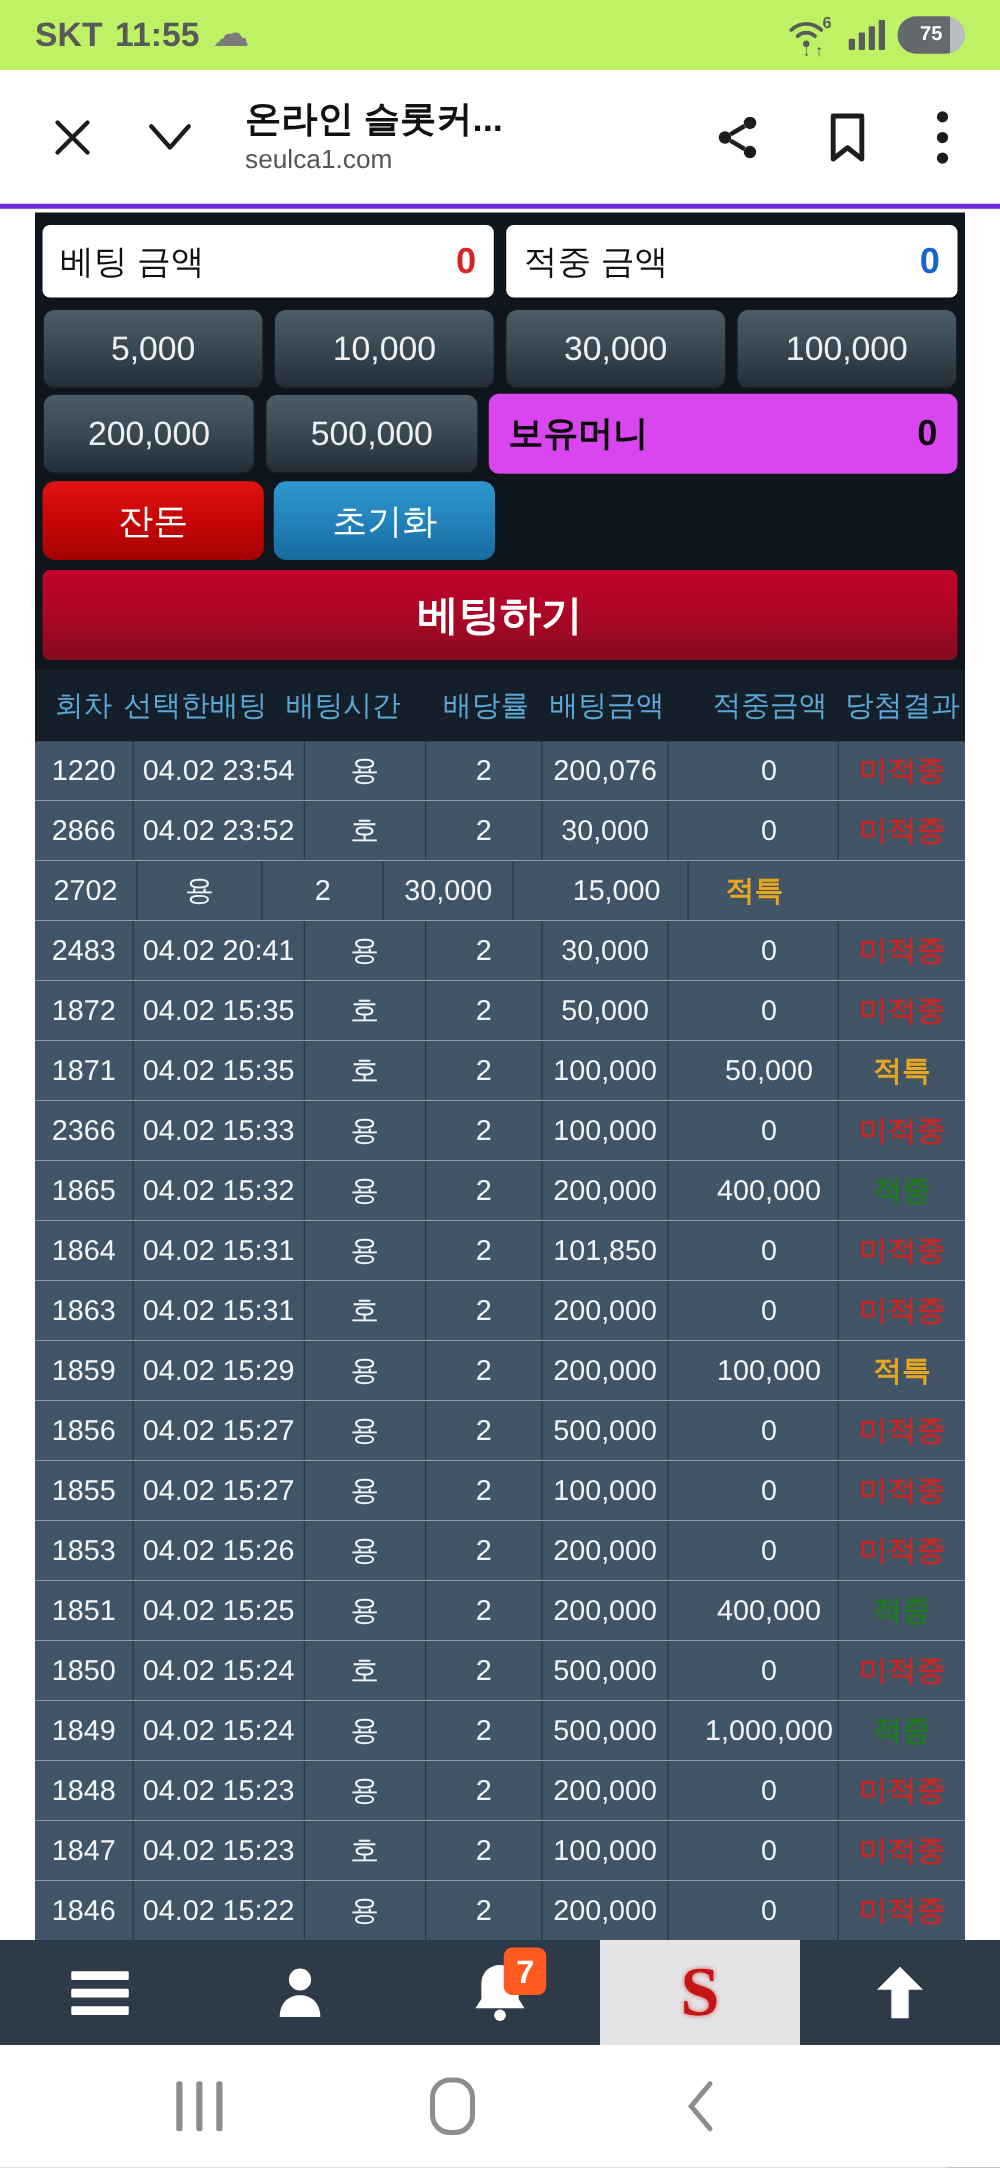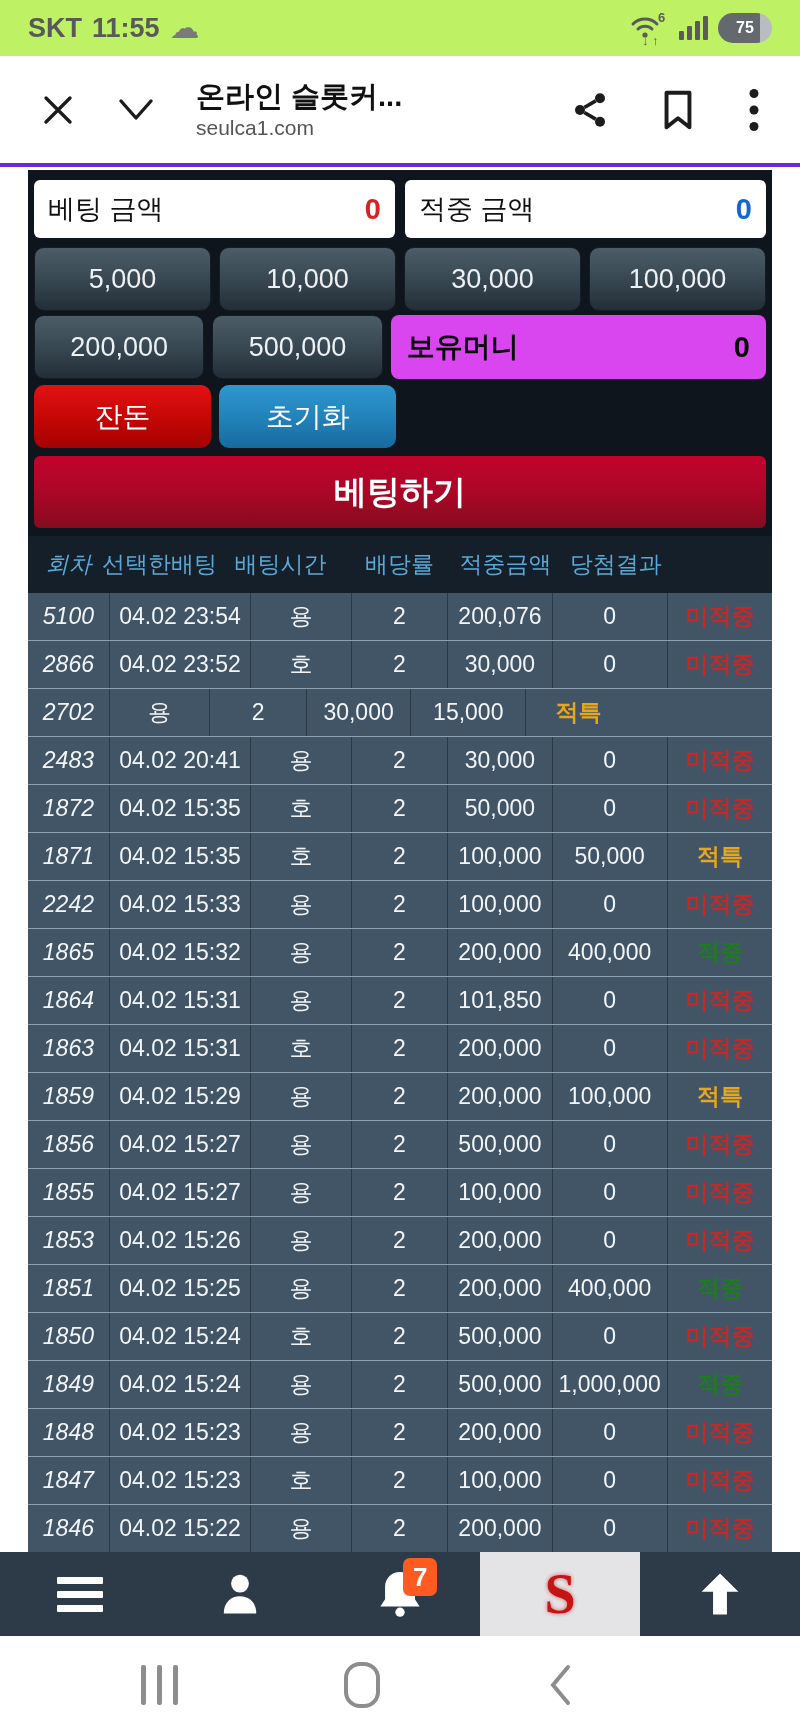--- a/index.html
+++ b/index.html
@@ -62,22 +62,22 @@
 
   
   .table { margin-top:8px; width:744px; }
   .thead { display:flex; height:57px; background:#151f29; align-items:center; }
   .thead .tcell { color:#5aa8d6; font-size:23px; }
   .trow { display:flex; height:48px; background:#415567; align-items:center;
     border-bottom:1px solid #8aa0b0; }
   .tcell { display:flex; align-items:center; justify-content:center; height:100%;
     border-right:1px solid rgba(18,32,44,.55); color:#f2f5f7; font-size:23px; white-space:nowrap; }
   .tcell:last-child { border-right:none; }
-  .c0{width:11%;font-style:italic;} .c1{width:19%;} .c2{width:13.5%;} .c3{width:13%;}
-  .c4{width:14%;} .c5{width:15.5%;} .c6{width:14%;}
+  .c0{width:11%;} .c1{width:19%;} .c2{width:13.5%;} .c3{width:13%;}
+  .c4{width:14%;} .c5{width:15.5%;margin-left:25px;} .c6{width:14%;}
   .res-miss    { color:#c62828; font-weight:bold; }
   .res-special { color:#e6a61f; font-weight:bold; }
   .res-hit     { color:#207b20; font-weight:bold; }
 
   
   .bottomnav { position:absolute; top:1552px; left:0; width:800px; height:84px; background:#2d3b48;
     display:flex; }
   .navitem { flex:1; display:flex; align-items:center; justify-content:center; position:relative; height:100%; }
   .navitem.tile { background:#e4e4e6; }
   .burger { display:flex; flex-direction:column; gap:7px; }
@@ -198,26 +198,27 @@
   </div>
 
   <div class="betbtn pad">베팅하기</div>
 
   <div class="table">
     <div class="thead">
         <div class="tcell c0">회차</div>
         <div class="tcell c2">선택한배팅</div>
         <div class="tcell c1">배팅시간</div>
         <div class="tcell c3">배당률</div>
+        <div class="tcell c4">배팅금액</div>
         <div class="tcell c5">적중금액</div>
         <div class="tcell c6">당첨결과</div>
       </div>
     <div>
         <div class="trow">
-          <div class="tcell c0">5100</div>
+          <div class="tcell c0">1220</div>
           <div class="tcell c1">04.02 23:54</div>
           <div class="tcell c2">용</div>
           <div class="tcell c3">2</div>
           <div class="tcell c4">200,076</div>
           <div class="tcell c5">0</div>
           <div class="tcell c6 res-miss">미적중</div>
         </div>
         <div class="trow">
           <div class="tcell c0">2866</div>
           <div class="tcell c1">04.02 23:52</div>
@@ -256,21 +257,21 @@
         <div class="trow">
           <div class="tcell c0">1871</div>
           <div class="tcell c1">04.02 15:35</div>
           <div class="tcell c2">호</div>
           <div class="tcell c3">2</div>
           <div class="tcell c4">100,000</div>
           <div class="tcell c5">50,000</div>
           <div class="tcell c6 res-special">적특</div>
         </div>
         <div class="trow">
-          <div class="tcell c0">2242</div>
+          <div class="tcell c0">2366</div>
           <div class="tcell c1">04.02 15:33</div>
           <div class="tcell c2">용</div>
           <div class="tcell c3">2</div>
           <div class="tcell c4">100,000</div>
           <div class="tcell c5">0</div>
           <div class="tcell c6 res-miss">미적중</div>
         </div>
         <div class="trow">
           <div class="tcell c0">1865</div>
           <div class="tcell c1">04.02 15:32</div>

